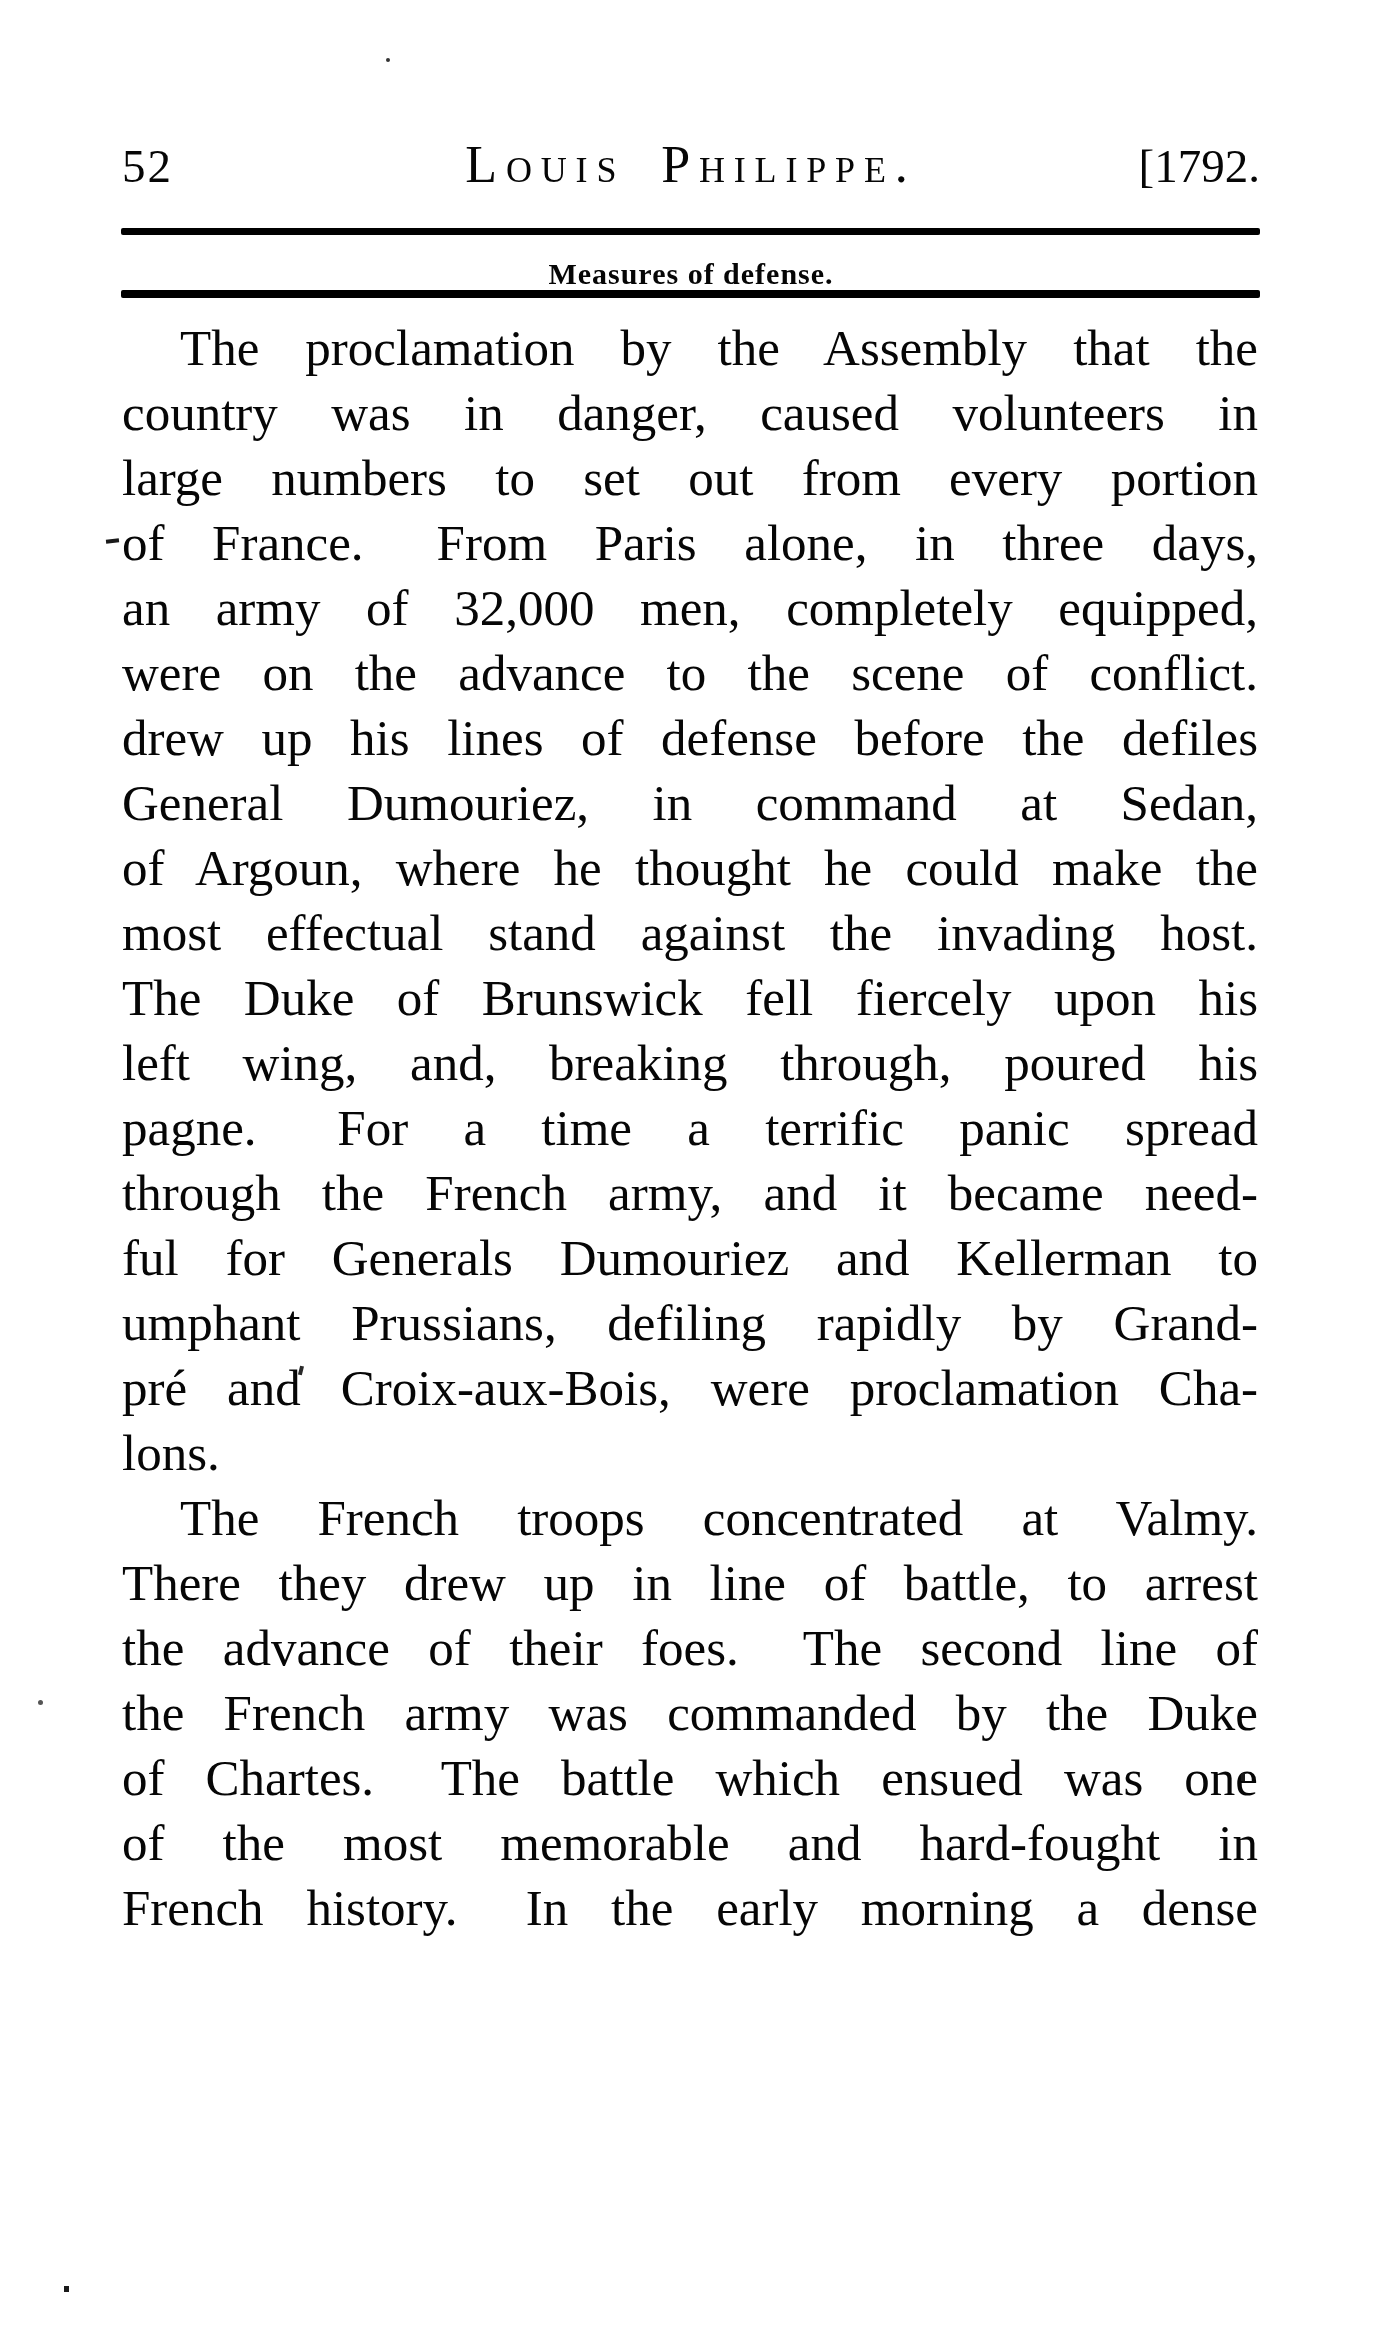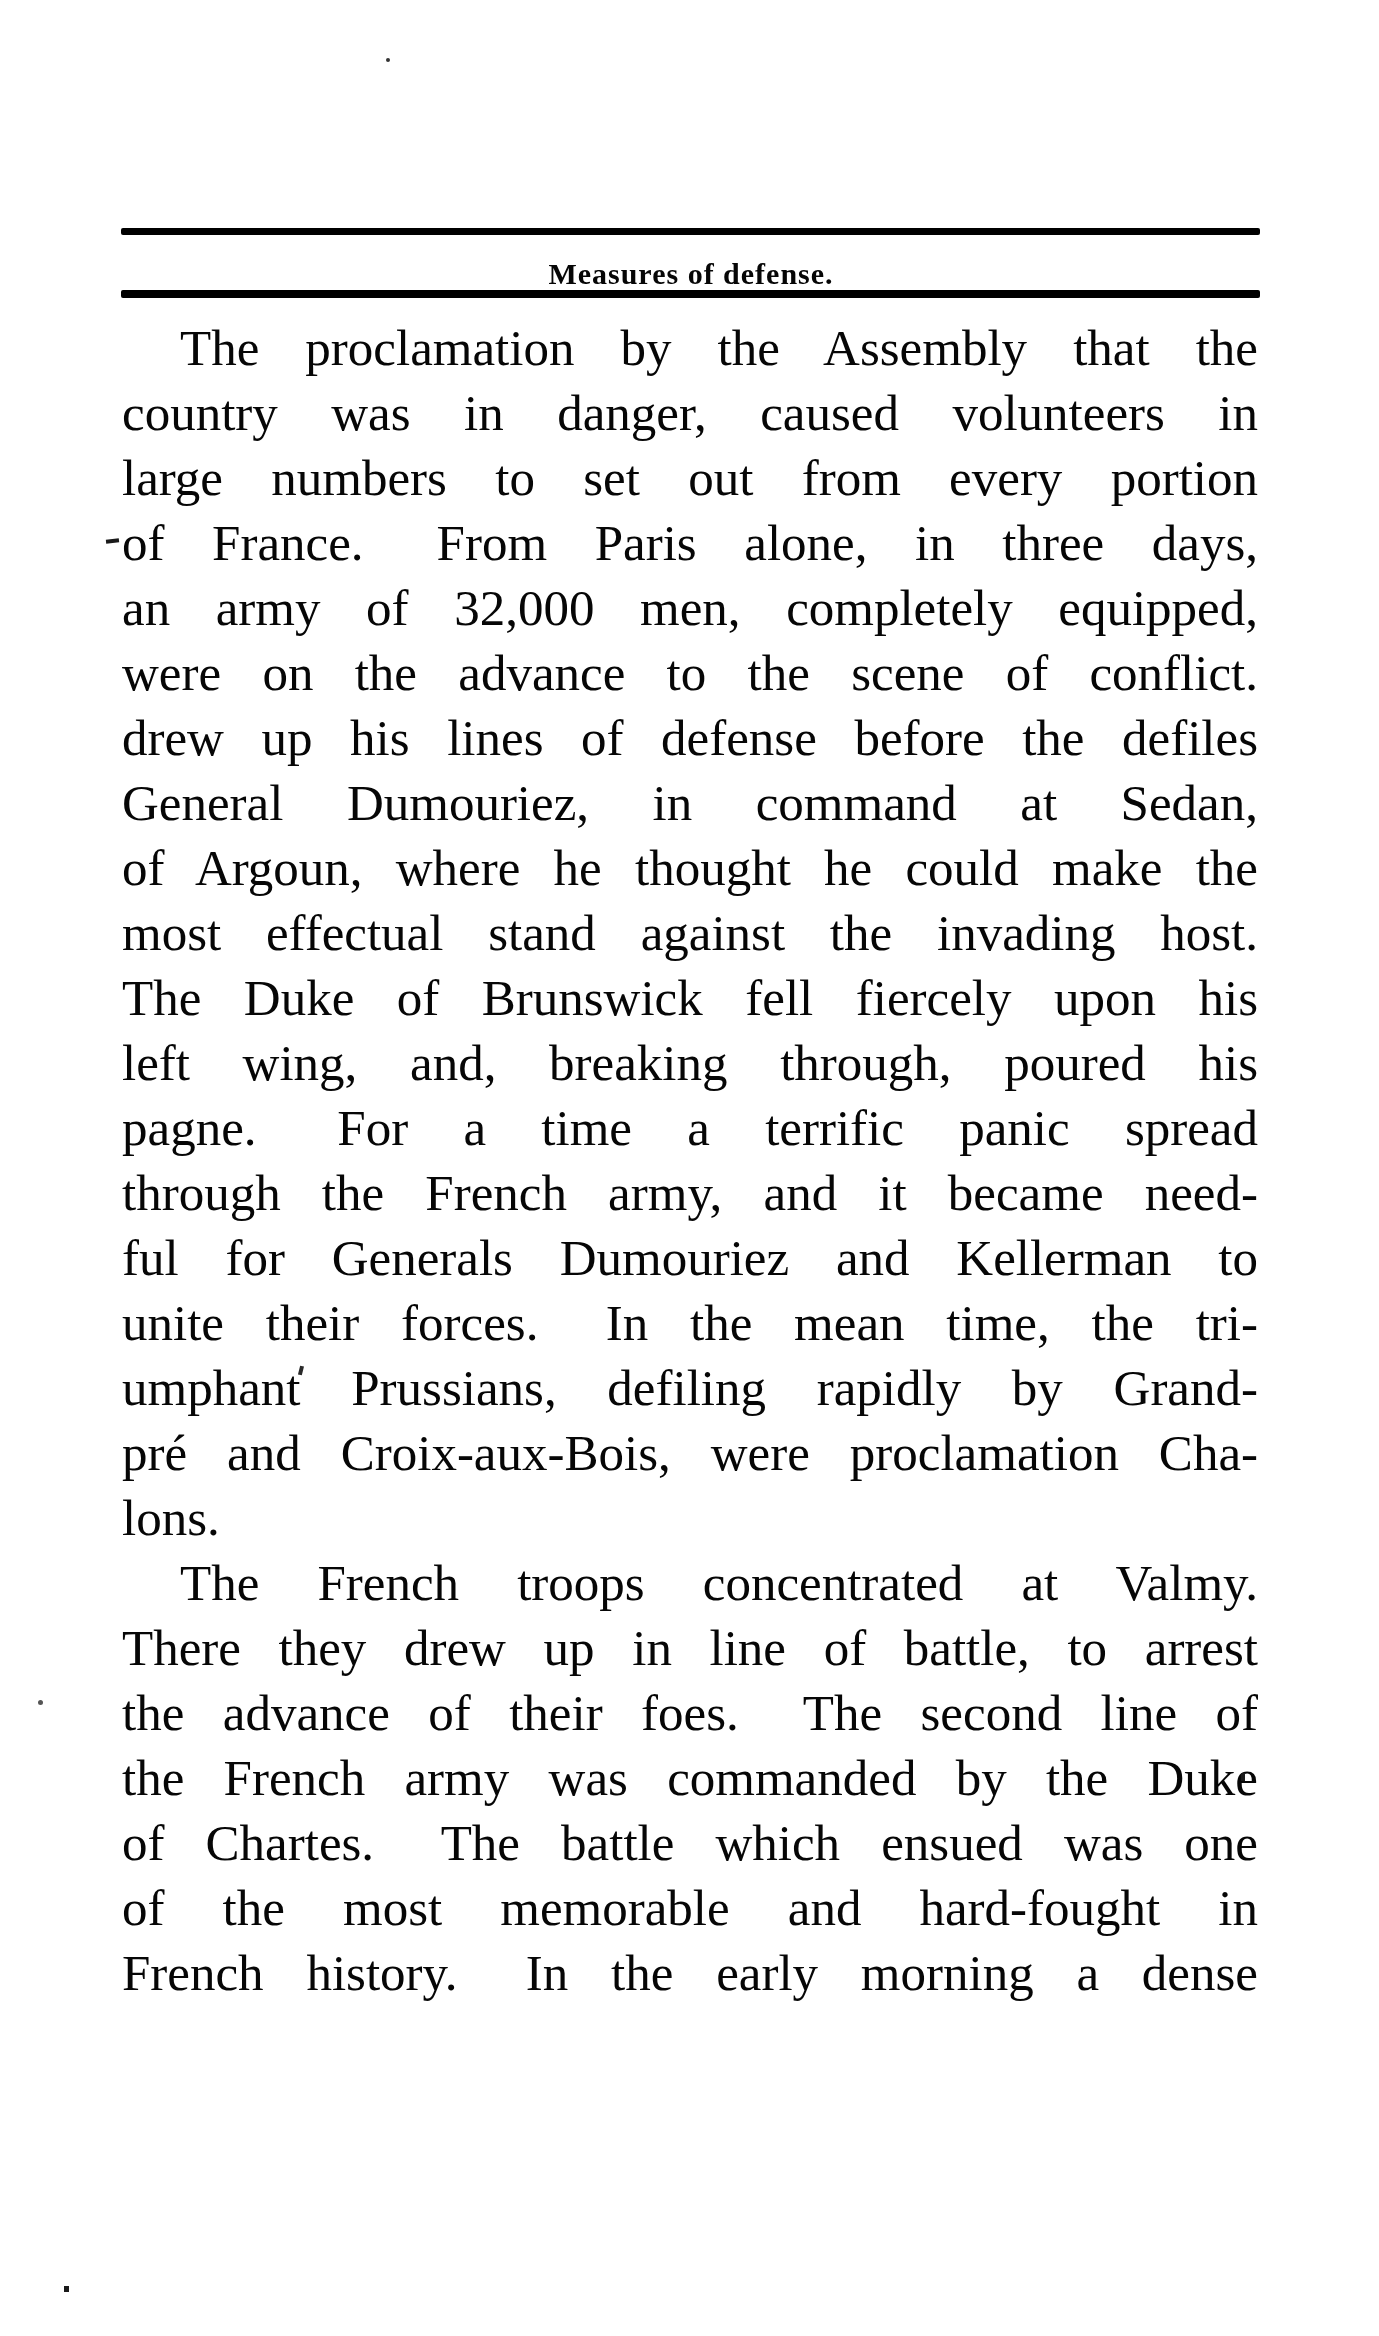--- a/index.html
+++ b/index.html
@@ -88,20 +88,25 @@
   .a-mark-their  { left: 299px;  top: 1366px; width: 4px;  height: 9px; transform: rotate(14deg); background:#2a2a2a; }
   .a-dot-left    { left: 38px;   top: 1700px; width: 5px;  height: 5px; border-radius: 50%; background:#555; }
   .a-speck-right { left: 1241px; top: 1773px; width: 4px;  height: 8px; }
   .a-dot-bottom  { left: 64px;   top: 2286px; width: 5px;  height: 6px; }
 </style>
 </head>
 <body>
 
 <div class="page">
 
+  <div class="header-row">
+    <div class="page-num">52</div>
+    <div class="running-title">Louis Philippe.</div>
+    <div class="year">[1792.</div>
+  </div>
 
   <div class="rule rule1"></div>
   <div class="section-heading">Measures of defense.</div>
   <div class="rule rule2"></div>
 
   <div class="body-text">
     <div class="line indent">The proclamation by the Assembly that the</div>
     <div class="line">country was in danger, caused volunteers in</div>
     <div class="line">large numbers to set out from every portion</div>
     <div class="line">of France.  From Paris alone, in three days,</div>
@@ -109,21 +114,20 @@
     <div class="line">were on the advance to the scene of conflict.</div>
     <div class="line">drew up his lines of defense before the defiles</div>
     <div class="line">General Dumouriez, in command at Sedan,</div>
     <div class="line">of Argoun, where he thought he could make the</div>
     <div class="line">most effectual stand against the invading host.</div>
     <div class="line">The Duke of Brunswick fell fiercely upon his</div>
     <div class="line">left wing, and, breaking through, poured his</div>
     <div class="line">pagne.  For a time a terrific panic spread</div>
     <div class="line">through the French army, and it became need-</div>
     <div class="line">ful for Generals Dumouriez and Kellerman to</div>
-    <div class="line">unite their forces.  In the mean time, the tri-</div>
     <div class="line">umphant Prussians, defiling rapidly by Grand-</div>
     <div class="line">pré and Croix-aux-Bois, were proclamation Cha-</div>
     <div class="line short">lons.</div>
     <div class="line indent">The French troops concentrated at Valmy.</div>
     <div class="line">There they drew up in line of battle, to arrest</div>
     <div class="line">the advance of their foes.  The second line of</div>
     <div class="line">the French army was commanded by the Duke</div>
     <div class="line">of Chartes.  The battle which ensued was one</div>
     <div class="line">of the most memorable and hard-fought in</div>
     <div class="line">French history.  In the early morning a dense</div>

